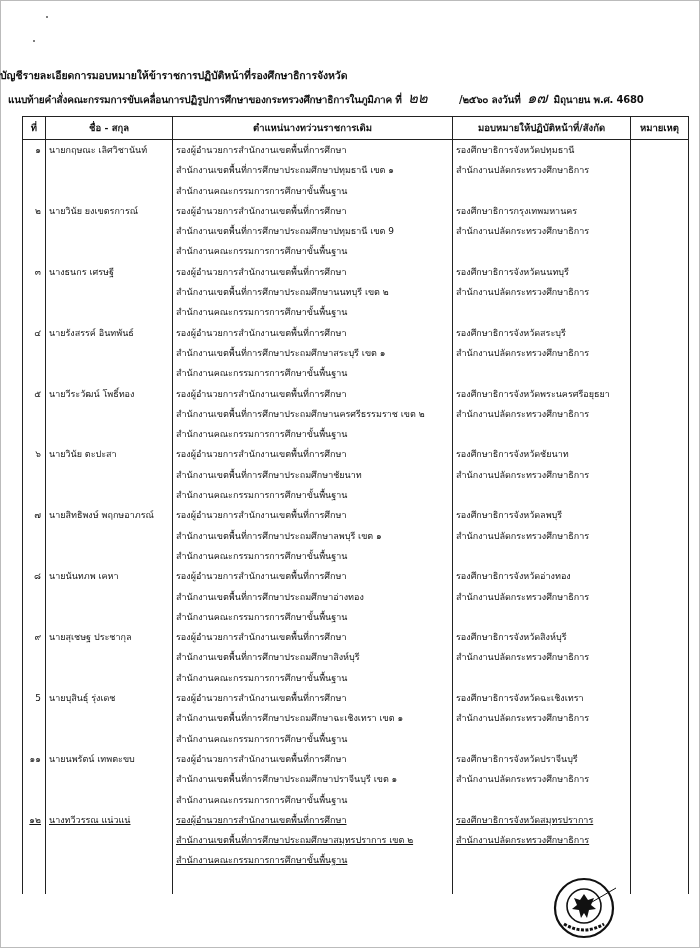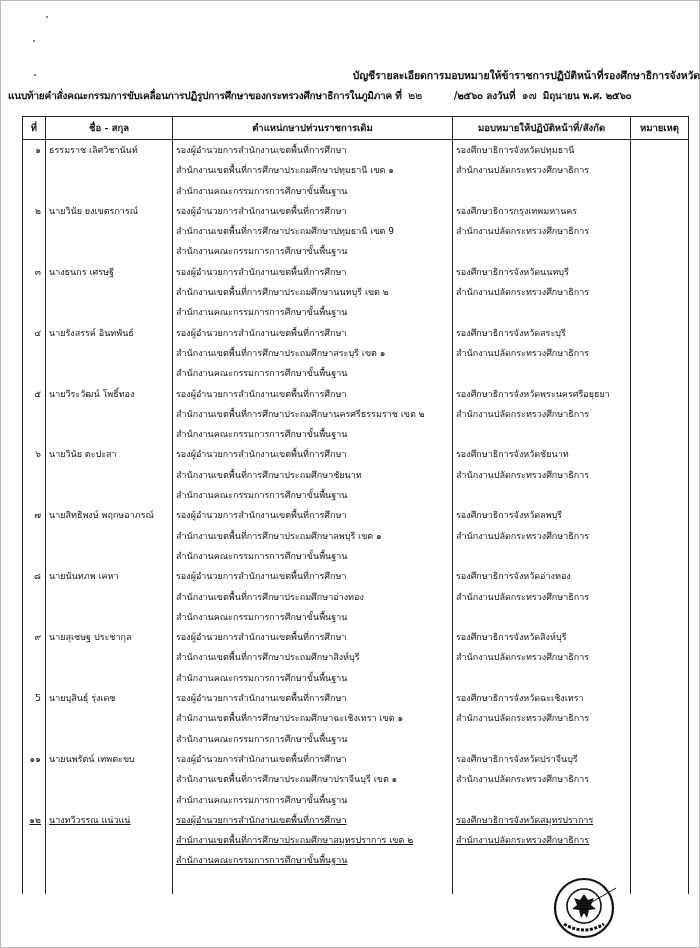--- a/index.html
+++ b/index.html
@@ -3,28 +3,28 @@
 <meta charset="utf-8">
 <style>
   html, body { margin: 0; padding: 0; }
   body {
     width: 700px; height: 948px; background: #ffffff; overflow: hidden;
     font-family: "DejaVu Sans", "Liberation Sans", sans-serif;
     color: #111; position: relative;
   }
   .page-edge { position: absolute; top: 0; left: 0; width: 698px; height: 946px; border: 1px solid #bbb; }
   .title {
-    position: absolute; top: 67px; left: 0; width: 700px; text-align: right;
+    position: absolute; top: 67px; left: 0; width: 700px; text-align: left;
     font-size: 10.5px; font-weight: bold; letter-spacing: -0.1px;
   }
   .subtitle {
     position: absolute; top: 86px; left: 8px; width: 690px; white-space: nowrap;
     font-size: 10px; font-weight: bold; letter-spacing: -0.2px;
   }
-  .subtitle .hand { font-family: "DejaVu Serif", serif; font-weight: normal; font-size: 11px; margin: 0 3px; }
+  .subtitle .hand { font-family: "DejaVu Serif", serif; font-weight: normal; font-style: italic; font-size: 15px; margin: 0 3px; }
   .subtitle .gap { display: inline-block; width: 22px; }
   table.list {
     position: absolute; top: 116px; left: 22px; width: 666px;
     border-collapse: collapse; table-layout: fixed;
     font-size: 9px; line-height: 20.3px;
   }
   table.list col.c-no { width: 23px; }
   table.list col.c-name { width: 127px; }
   table.list col.c-pos { width: 280px; }
   table.list col.c-assign { width: 178px; }
@@ -57,44 +57,44 @@
 
 <div class="title">บัญชีรายละเอียดการมอบหมายให้ข้าราชการปฏิบัติหน้าที่รองศึกษาธิการจังหวัด</div>
 
 <div class="subtitle">
   <span>แนบท้ายคำสั่งคณะกรรมการขับเคลื่อนการปฏิรูปการศึกษาของกระทรวงศึกษาธิการในภูมิภาค ที่</span>
   <span class="hand">๒๒</span>
   <span class="gap"></span>
   <span>/๒๕๖๐</span>
   <span>ลงวันที่</span>
   <span class="hand">๑๗</span>
-  <span>มิถุนายน พ.ศ. ๒๕๖๐</span>
+  <span>มิถุนายน พ.ศ. 4680</span>
 </div>
 
 <table class="list">
   <colgroup>
     <col class="c-no">
       <col class="c-name">
       <col class="c-pos">
       <col class="c-assign">
       <col class="c-note">
   </colgroup>
   <thead>
     <tr>
       <th>ที่</th>
       <th>ชื่อ - สกุล</th>
-      <th>ตำแหน่กษาปท่วนราชการเดิม</th>
+      <th>ตำแหน่นางทว่วนราชการเดิม</th>
       <th>มอบหมายให้ปฏิบัติหน้าที่/สังกัด</th>
       <th>หมายเหตุ</th>
     </tr>
   </thead>
   <tbody>
     <tr>
       <td class="no">๑</td>
-      <td>ธรรมราช   เลิศวิชานันท์</td>
+      <td>นายกฤษณะ   เลิศวิชานันท์</td>
       <td>
           <span class="line">รองผู้อำนวยการสำนักงานเขตพื้นที่การศึกษา</span>
           <span class="line">สำนักงานเขตพื้นที่การศึกษาประถมศึกษาปทุมธานี เขต ๑</span>
           <span class="line">สำนักงานคณะกรรมการการศึกษาขั้นพื้นฐาน</span>
         </td>
       <td>
           <span class="line">รองศึกษาธิการจังหวัดปทุมธานี</span>
           <span class="line">สำนักงานปลัดกระทรวงศึกษาธิการ</span>
         </td>
       <td></td>

